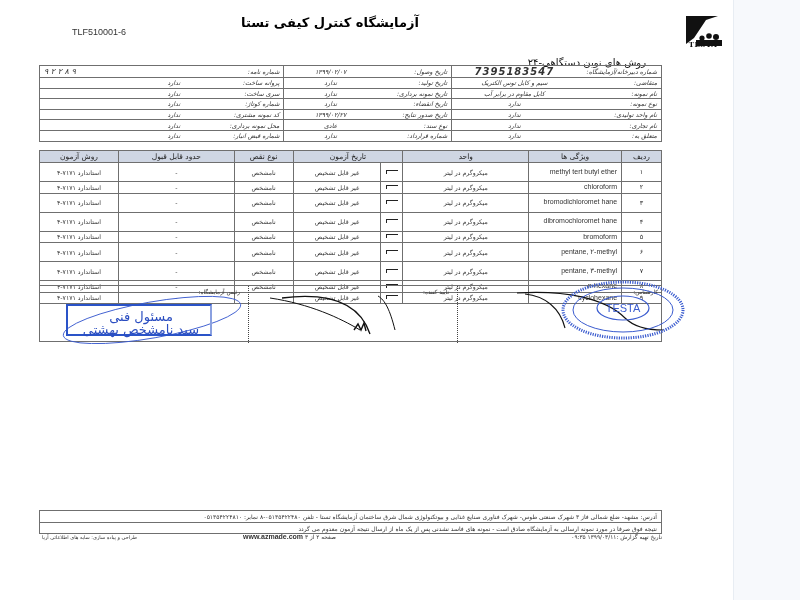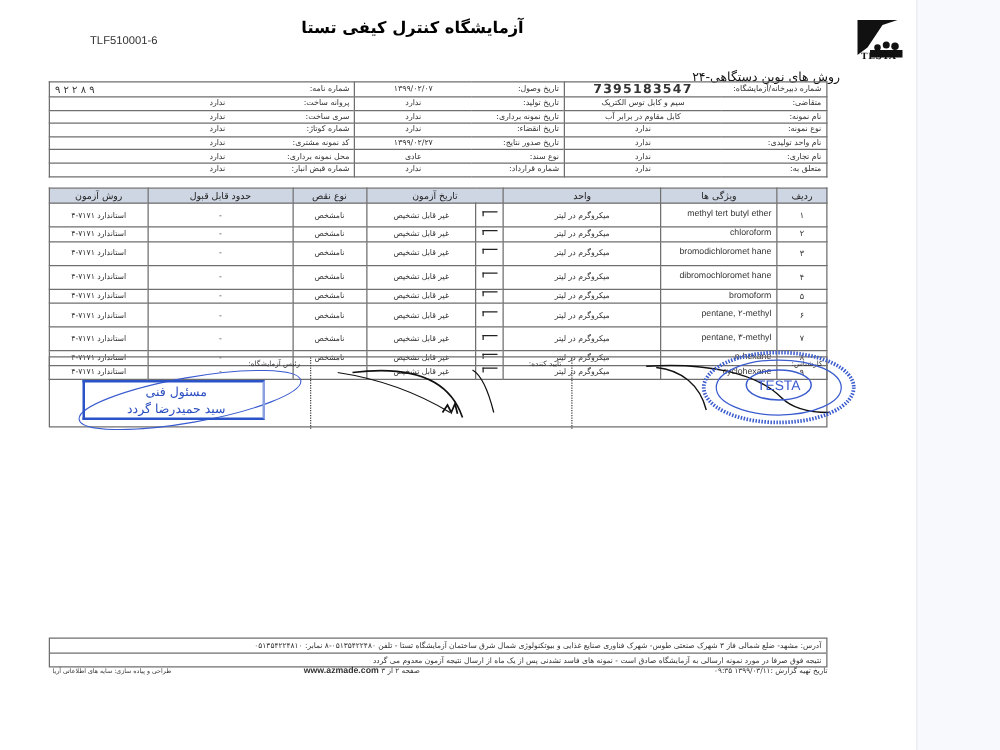--- a/index.html
+++ b/index.html
@@ -5,45 +5,45 @@
   * { box-sizing: border-box; margin: 0; padding: 0; }
   html, body { width: 800px; height: 600px; background: #ffffff; overflow: hidden; }
   body { font-family: "DejaVu Sans", sans-serif; color: #222; position: relative; }
   .scan-edge { position: absolute; left: 733px; top: 0; width: 67px; height: 600px; background: #f7f9fc; border-left: 1px solid #e8edf3; }
   .page { position: absolute; left: 0; top: 0; width: 735px; height: 600px; }
 
   .logo { position: absolute; left: 682px; top: 14px; width: 42px; height: 34px; }
   .logo-text { position: absolute; left: 681px; top: 40px; width: 44px; text-align: center; font-family: "DejaVu Serif", serif; font-weight: bold; font-size: 7px; letter-spacing: 0.5px; color: #111; }
   .main-title { position: absolute; left: 230px; top: 15px; width: 200px; text-align: center; font-size: 13px; font-weight: bold; direction: rtl; color: #000000; }
   .doc-code { position: absolute; left: 72px; top: 27px; font-family: "Liberation Sans", sans-serif; font-size: 9px; color: #333; }
-  .section-title { position: absolute; right: 63px; top: 57px; font-size: 10px; direction: rtl; color: #111; }
+  .section-title { position: absolute; right: 89px; top: 57px; font-size: 10px; direction: rtl; color: #111; }
 
   table { border-collapse: collapse; direction: rtl; position: absolute; }
   .info { left: 39px; top: 65px; width: 623px; }
-  .info td { border: 1px solid #6f6f6f; height: 10.6px; font-size: 6.3px; padding: 0 4px; white-space: nowrap; color: #333; }
+  .info td { border: 1px solid #6f6f6f; height: 10.6px; font-size: 6.3px; padding: 0 4px; white-space: nowrap; color: #333; font-style: italic; }
   .info .k { border-left: none; }
   .info .v { border-right: none; text-align: center; }
   .info .regnum { font-size: 10px; font-weight: bold; letter-spacing: 1px; }
   .info .letternum { text-align: left; font-size: 8px; letter-spacing: 3px; }
 
   .results { left: 39px; top: 150px; width: 623px; }
   .results th { background: #cfd6e3; border: 1px solid #6f6f6f; font-size: 7.5px; font-weight: normal; height: 12px; color: #222; }
   .results td { border: 1px solid #6f6f6f; font-size: 6.2px; text-align: center; padding: 0 2px; color: #333; height: 9.5px; }
   .results td.prop { font-family: "Liberation Sans", sans-serif; font-size: 7px; text-align: right; direction: ltr; line-height: 8.5px; padding: 1px 4px; }
   .results td.num { font-size: 6.5px; }
   .results td.sym { width: 22px; }
   .sym-mark { display: inline-block; width: 12px; height: 5px; border-top: 1.5px solid #222; position: relative; }
   .sym-mark::after { content: ""; position: absolute; left: 0; top: -1px; width: 1px; height: 4px; background: #222; }
 
   .sig-box { position: absolute; left: 39px; top: 285px; width: 623px; height: 57px; border: 1px solid #6f6f6f; }
   .sig-divider { position: absolute; top: 0; height: 57px; border-left: 1.5px dotted #444; }
   .sig-label { position: absolute; top: 3px; font-size: 5.8px; direction: rtl; color: #333; }
 
   .stamp-box { position: absolute; left: 66px; top: 304px; width: 146px; height: 32px; border: 2px solid #2a53c8; border-right-color: #8aa0e0; }
-  .stamp-line { position: absolute; width: 146px; text-align: center; font-size: 10px; direction: rtl; color: #2a4dc0; }
+  .stamp-line { position: absolute; width: 146px; text-align: center; font-size: 13px; direction: rtl; color: #2a4dc0; }
 
   .round-stamp { position: absolute; left: 558px; top: 280px; width: 130px; height: 60px; }
 
   .footer-box { position: absolute; left: 39px; top: 510px; width: 623px; border: 1px solid #6f6f6f; }
   .footer-row { font-size: 6px; direction: rtl; padding: 1px 4px; height: 11px; line-height: 9px; color: #333; white-space: nowrap; overflow: hidden; }
   .footer-row + .footer-row { border-top: 1px solid #6f6f6f; }
   .meta { position: absolute; top: 534px; font-size: 5.8px; direction: rtl; color: #333; white-space: nowrap; }
   .website { position: absolute; left: 243px; top: 533px; font-family: "Liberation Sans", sans-serif; font-weight: bold; font-size: 7px; color: #333; }
 </style>
 </head>
@@ -268,21 +268,21 @@
   <svg style="position:absolute;left:505px;top:288px;width:160px;height:56px" viewBox="0 0 160 56">
     <path d="M12,5 C60,2 100,10 120,30 C130,40 145,42 158,42" fill="none" stroke="#111" stroke-width="1.1"></path>
     <path d="M20,6 C40,8 55,20 60,40" fill="none" stroke="#111" stroke-width="1.1"></path>
   </svg>
 
   <svg style="position:absolute;left:60px;top:292px;width:185px;height:52px" viewBox="0 0 185 52">
     <ellipse cx="92" cy="28" rx="90" ry="18" transform="rotate(-10 92 28)" fill="none" stroke="#3b5ccf" stroke-width="0.9"></ellipse>
   </svg>
   <div class="stamp-box">
     <div class="stamp-line" style="top:3px">مسئول فنی</div>
-    <div class="stamp-line" style="top:16px">سید حمیدرضا گردد</div>
+    <div class="stamp-line" style="top:16px">سید نامشخص بهشتی</div>
   </div>
 
   <svg class="round-stamp" viewBox="0 0 130 60">
     <ellipse cx="65" cy="30" rx="60" ry="28" fill="none" stroke="#3b5ccf" stroke-width="3" stroke-dasharray="1.2 1.2"></ellipse>
     <ellipse cx="65" cy="30" rx="50" ry="22" fill="none" stroke="#3b5ccf" stroke-width="1"></ellipse>
     <ellipse cx="65" cy="28" rx="26" ry="12" fill="none" stroke="#3b5ccf" stroke-width="1.2"></ellipse>
     <text x="65" y="32" text-anchor="middle" font-family="Liberation Sans, sans-serif" font-size="11" fill="#3b5ccf">TESTA</text>
   </svg>
 
   <div class="footer-box">

